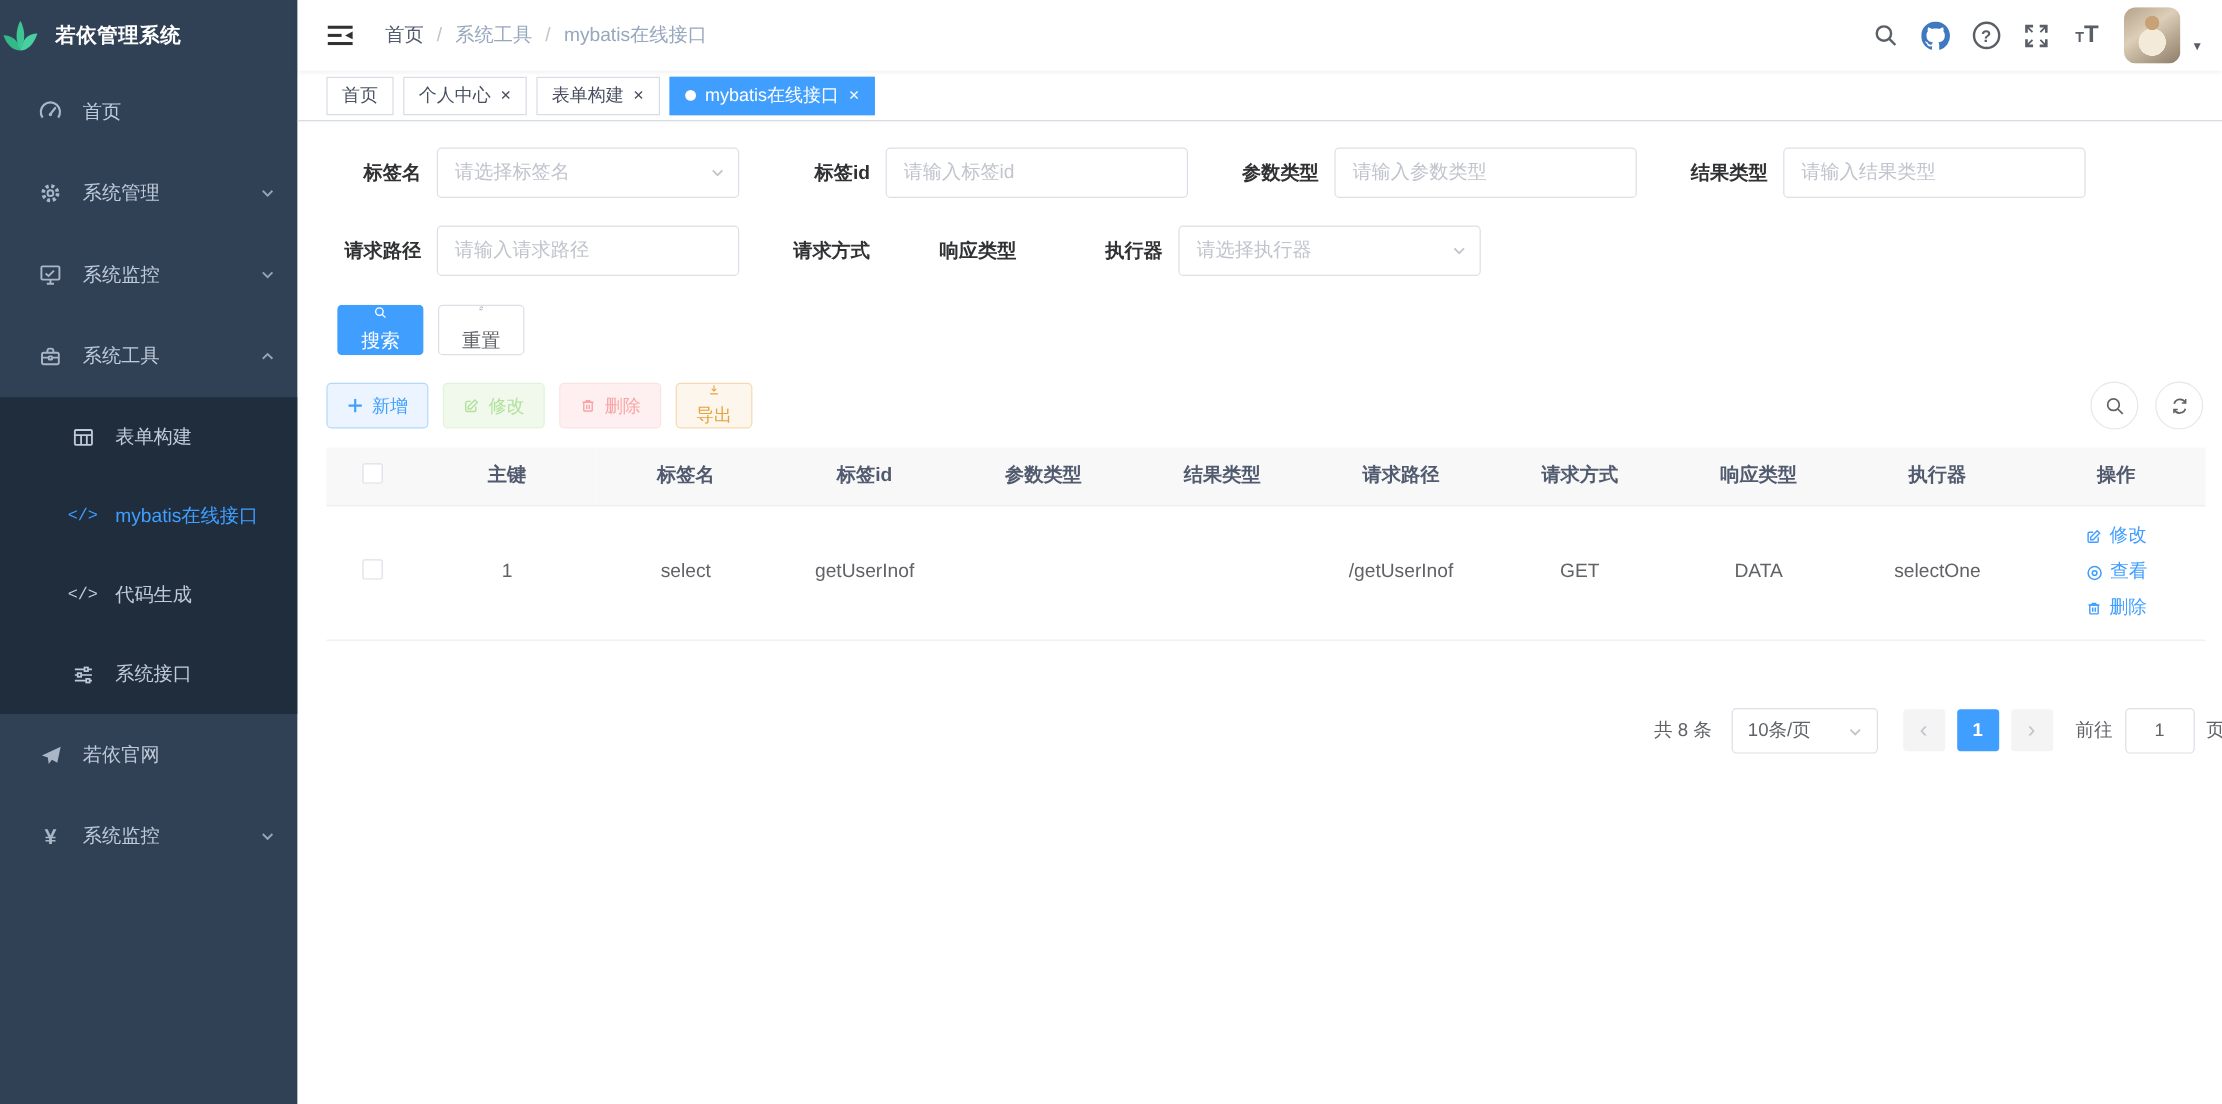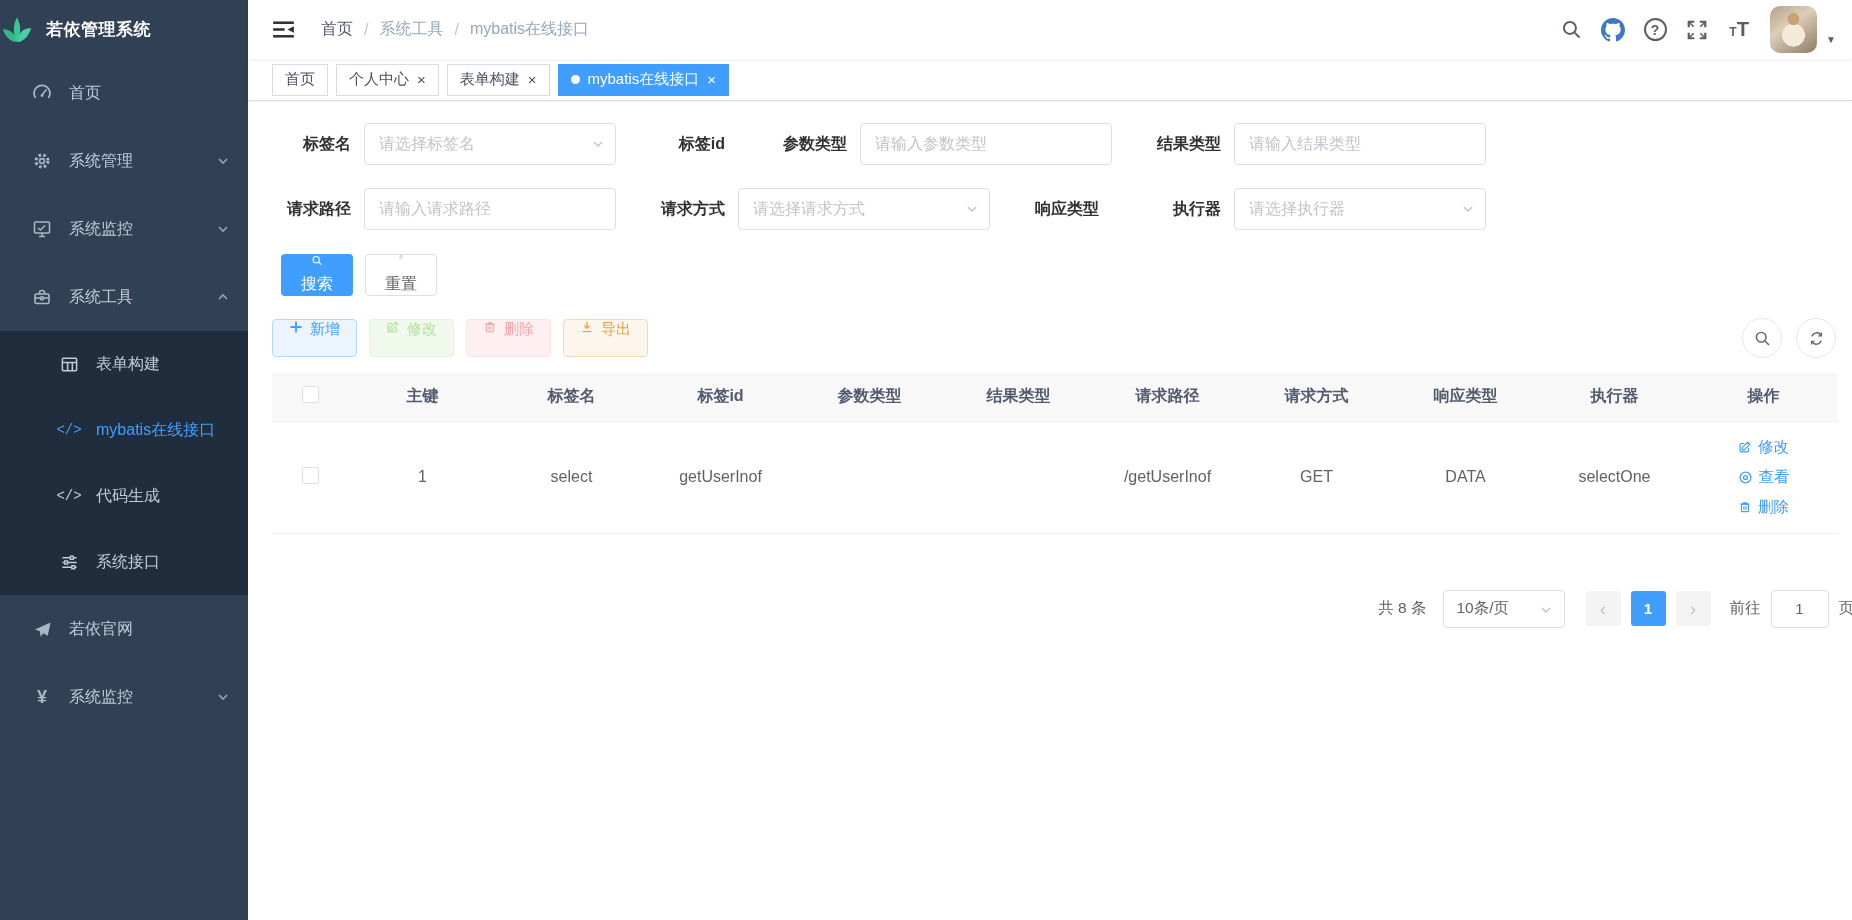--- a/index.html
+++ b/index.html
@@ -67,25 +67,25 @@
   .f-control.is-select input { padding-right:51px; cursor:pointer; }
   .sel-chev { position:absolute; right:11px; top:14px; color:#c0c4cc; pointer-events:none; }
 
   .filter-btns { margin:1px 0 22px 9px; display:flex; }
   .btn { height:42px; padding:0 19px; border-radius:4px; font-size:16px; display:inline-flex; align-items:center; gap:8px; cursor:pointer; border:1px solid transparent; font-family:inherit;flex-direction:column; }
   .btn-primary { background:#409eff; color:#fff; }
   .btn-default { background:#fff; border-color:#dcdfe6; color:#606266; margin-left:12px;gap:15px; }
 
   
   .toolbar { display:flex; align-items:center; margin-bottom:15px; }
-  .tbtn { height:38px; padding:0 16px; border-radius:4px; font-size:15px; display:inline-flex; gap:7px; margin-right:12px; cursor:pointer; border:1px solid; font-family:inherit; }
+  .tbtn { height:38px; padding:0 16px; border-radius:4px; font-size:15px; display:inline-flex; align-items:center; gap:7px; margin-right:12px; cursor:pointer; border:1px solid; font-family:inherit; }
   .tbtn-add { background:#ecf5ff; border-color:#b3d8ff; color:#409eff; }
   .tbtn-edit { background:#f0f9eb; border-color:#e1f3d8; color:#b3e19d; }
   .tbtn-del { background:#fef0f0; border-color:#fde2e2; color:#f8a5a5; }
-  .tbtn-export { background:#fdf6ec; border-color:#f5dab1; color:#e6a23c; }
+  .tbtn-export { background:#fdf6ec; border-color:#f5dab1; color:#e6a23c;flex-direction:column; }
   .toolbar-right { margin-left:auto; display:flex; gap:14px; margin-right:2px; }
   .circle-btn { width:40px; height:40px; border-radius:50%; border:1px solid #e4e7ed; background:#fff; display:flex; align-items:center; justify-content:center; color:#606266; cursor:pointer; }
 
   
   table { width:100%; border-collapse:collapse; table-layout:fixed; font-size:16px; }
   thead th { background:#f8f8f9; color:#515a6e; font-weight:700; height:48px; border-bottom:1px solid #e9ecf1; text-align:center; }
   th.col-check { width:76px; }
   tbody td { height:112px; color:#606266; text-align:center; border-bottom:1px solid #ebeef5; }
   .checkbox { display:inline-block; width:17px; height:17px; border:1px solid #dcdfe6; border-radius:2px; background:#fff; cursor:pointer; }
   .op-link { display:flex; align-items:center; justify-content:center; gap:6px; color:#409eff; font-size:15.5px; line-height:30px; text-decoration:none; cursor:pointer; }
@@ -306,41 +306,36 @@
         <label>标签名</label>
         <span class="f-control is-select"><input readonly="" placeholder="请选择标签名" style="">
           <span class="sel-chev">
               <svg width="14" height="14" viewBox="0 0 14 14" fill="none" stroke="currentColor" stroke-width="1.5">
                 <path d="M3 5 L7 9 L11 5"></path>
               </svg>
             </span></span>
       </div>
       <div class="f-item">
         <label>标签id</label>
+        <span class="f-control"><input placeholder="请输入标签id" style=""></span>
       </div>
       <div class="f-item">
         <label>参数类型</label>
         <span class="f-control"><input placeholder="请输入参数类型" style=""></span>
       </div>
       <div class="f-item">
         <label>结果类型</label>
         <span class="f-control"><input placeholder="请输入结果类型" style=""></span>
       </div>
       <div class="f-item">
         <label>请求路径</label>
         <span class="f-control"><input placeholder="请输入请求路径" style=""></span>
       </div>
       <div class="f-item">
         <label>请求方式</label>
-        <span class="f-control is-select"><input readonly="" placeholder="请选择请求方式" style="">
-          <span class="sel-chev">
-              <svg width="14" height="14" viewBox="0 0 14 14" fill="none" stroke="currentColor" stroke-width="1.5">
-                <path d="M3 5 L7 9 L11 5"></path>
-              </svg>
-            </span></span>
       </div>
       <div class="f-item">
         <label>响应类型</label>
       </div>
       <div class="f-item">
         <label>执行器</label>
         <span class="f-control is-select"><input readonly="" placeholder="请选择执行器" style="">
           <span class="sel-chev">
               <svg width="14" height="14" viewBox="0 0 14 14" fill="none" stroke="currentColor" stroke-width="1.5">
                 <path d="M3 5 L7 9 L11 5"></path>

